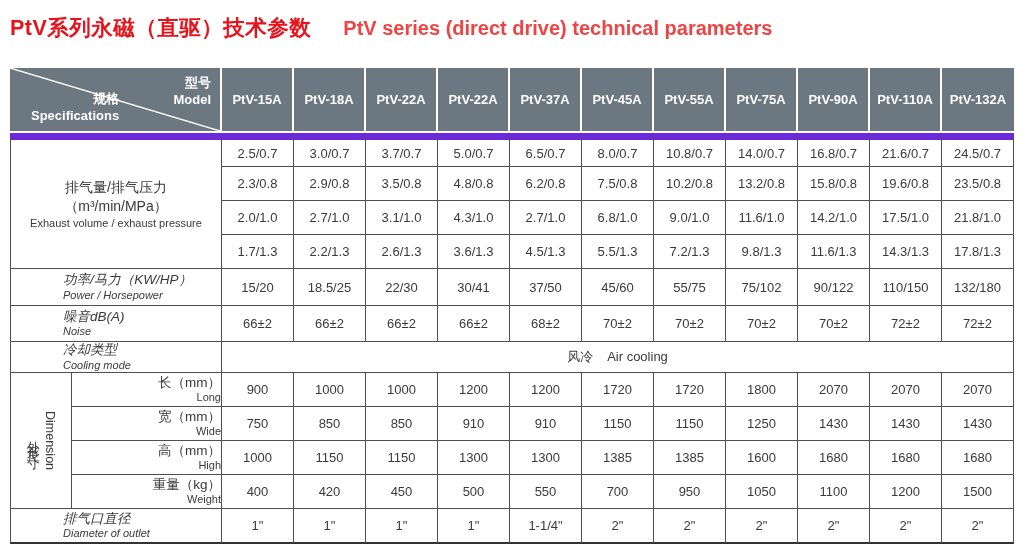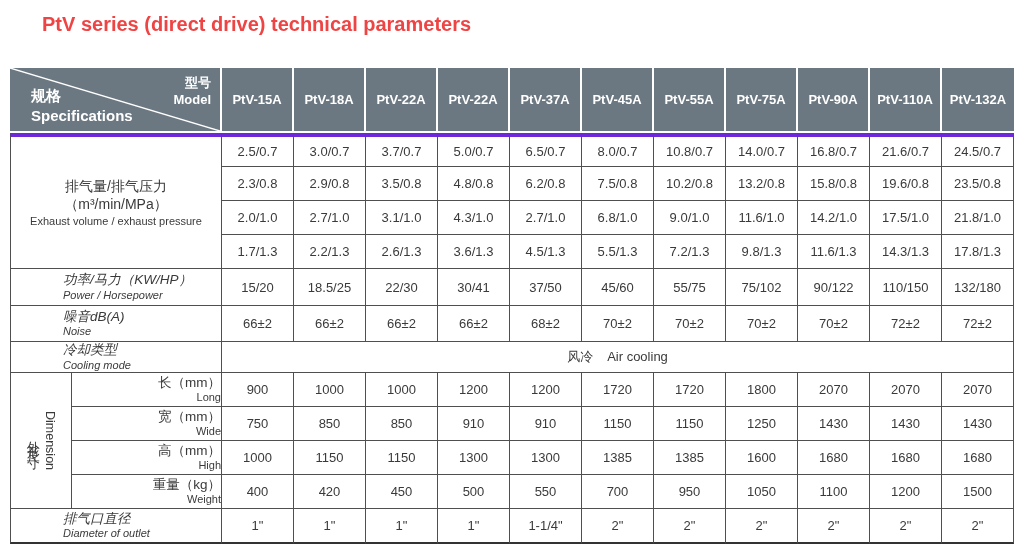--- a/index.html
+++ b/index.html
@@ -27,30 +27,30 @@
     font-size: 13px; font-weight: bold;
     height: 65px; padding: 0;
     text-align: center; vertical-align: middle;
     border-right: 2px solid #ffffff;
     border-bottom: 2px solid #ffffff;
   }
   th:last-child { border-right: none; }
   th.corner { position: relative; }
   th.corner svg { position: absolute; left: 0; top: 0; width: 100%; height: 100%; display: block; }
   .corner-model { position: absolute; top: 7px; right: 9px; text-align: right; line-height: 1.3; font-size: 13px; }
-  .corner-spec  { position: absolute; bottom: 6px; left: 21px; text-align: left; line-height: 1.3; font-size: 15px; }
+  .corner-spec  { position: absolute; bottom: 6px; left: 21px; text-align: right; line-height: 1.3; font-size: 13px; }
 
   td {
     background: #ffffff; color: #3a3a3a;
     font-size: 13px; text-align: center; vertical-align: middle; padding: 0;
     border-right: 1px solid #4f4f4f;
     border-bottom: 1px solid #4f4f4f;
   }
   .edge-left { border-left: 1px solid #4f4f4f; }
-  .edge-top  { border-top: 4px solid #6d28d9; }
+  .edge-top  { border-top: 7px solid #6d28d9; }
   tr.bottom td { border-bottom: 2px solid #333333; }
 
   tr.h34 td { height: 34px; }
   tr.h37 td { height: 37px; }
   tr.h36 td { height: 36px; }
   tr.h31 td { height: 31px; }
   tr.h35 td { height: 35px; }
 
   .lab-zh { font-size: 13.5px; line-height: 1.2; }
   .lab-en { font-size: 11px; line-height: 1.18; }
@@ -62,20 +62,21 @@
   .vert-wrap { display: flex; justify-content: center; align-items: center; gap: 3px; }
   .vert-zh { writing-mode: vertical-rl; font-size: 13px; letter-spacing: 5px; line-height: 1.1; }
   .vert-en { writing-mode: vertical-rl; font-size: 12.5px; }
 
   .cool-zh { margin-right: 14px; }
 </style>
 </head>
 <body>
 
 <div class="titlebar">
+  <span class="title-zh">PtV系列永磁（直驱）技术参数</span>
   <span class="title-en">PtV series (direct drive) technical parameters</span>
 </div>
 
 <table class="params">
   <colgroup>
     <col class="c-vert">
       <col class="c-lab">
       <col span="11" class="c-d">
   </colgroup>
   <thead>

